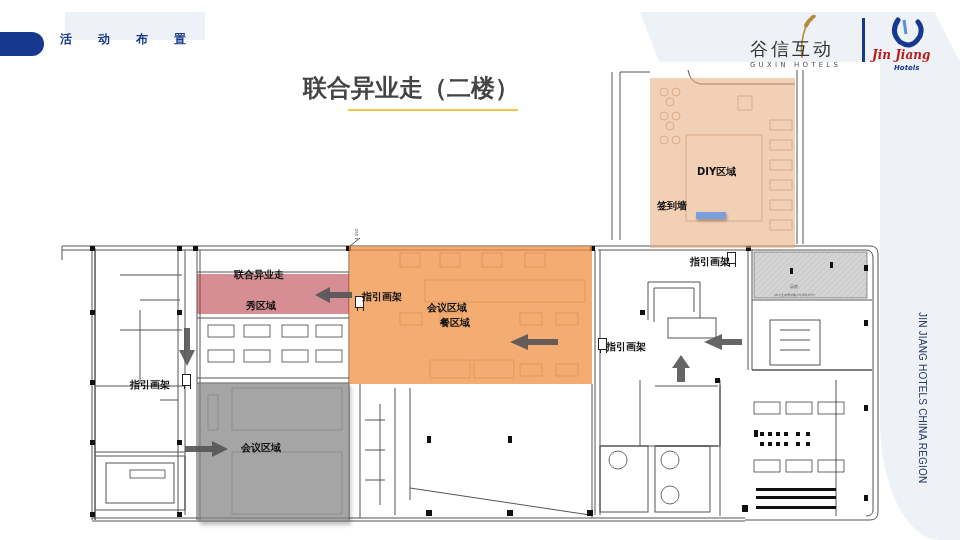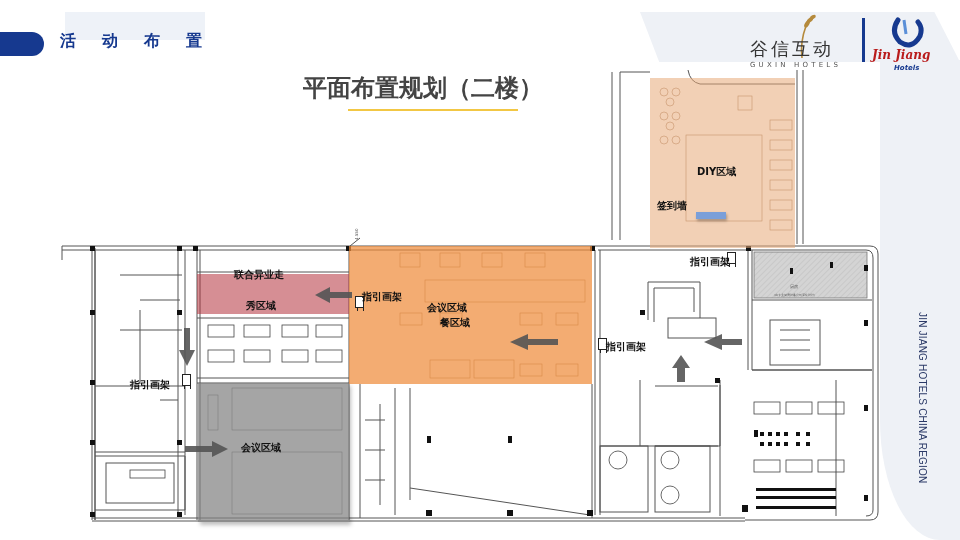--- a/index.html
+++ b/index.html
@@ -4,21 +4,21 @@
 <style>
   * { box-sizing: border-box; margin: 0; padding: 0; }
   html, body { width: 960px; height: 540px; overflow: hidden; background: #ffffff; }
   body { position: relative; font-family: "DejaVu Sans", "Liberation Sans", sans-serif; }
 
   .bg-top-band { position: absolute; left: 65px; top: 12px; width: 140px; height: 28px; background: #eef2f8; }
   .bg-top-right { position: absolute; left: 640px; top: 12px; width: 320px; height: 50px; background: #eef1f6; clip-path: polygon(0 0, 92% 0, 100% 100%, 6% 100%); }
   .bg-right-panel { position: absolute; left: 880px; top: 60px; width: 80px; height: 480px; background: #eef1f6; border-bottom-left-radius: 60px 120px; }
 
   .section-pill { position: absolute; left: -12px; top: 32px; width: 56px; height: 24px; background: #16398f; border-radius: 0 14px 14px 0; }
-  .section-title { position: absolute; left: 60px; top: 31px; font-size: 16px; font-weight: bold; color: #16398f; letter-spacing: 26px; font-family: "DejaVu Sans", sans-serif; text-align: right; }
+  .section-title { position: absolute; left: 60px; top: 31px; font-size: 12px; font-weight: bold; color: #16398f; letter-spacing: 26px; font-family: "DejaVu Sans", sans-serif; text-align: right; }
 
   .page-title { position: absolute; left: 303px; top: 72px; font-size: 24px; font-weight: bold; color: #444444; font-family: "DejaVu Sans", sans-serif; }
   .title-underline { position: absolute; left: 348px; top: 109px; width: 170px; height: 2px; background: #f2c744; }
 
   .logo-guxin { position: absolute; left: 748px; top: 32px; width: 110px; height: 40px; }
   .guxin-cn { position: absolute; left: 2px; top: 5px; font-size: 18px; color: #333; letter-spacing: 3px; }
   .guxin-en { position: absolute; left: 2px; top: 29px; font-size: 7px; color: #555; letter-spacing: 3.2px; }
   .wheat { position: absolute; left: 50px; top: -20px; width: 20px; height: 48px; }
   .logo-divider { position: absolute; left: 862px; top: 18px; width: 3px; height: 44px; background: #16398f; }
   .logo-jinjiang { position: absolute; left: 872px; top: 14px; width: 70px; height: 60px; }
@@ -44,21 +44,21 @@
 </head>
 <body>
 
 <div class="bg-top-band"></div>
 <div class="bg-top-right"></div>
 <div class="bg-right-panel"></div>
 
 <div class="section-pill"></div>
 <div class="section-title">活动布置</div>
 
-<div class="page-title">平面布置规划（二楼）</div>
+<div class="page-title">联合异业走（二楼）</div>
 <div class="title-underline"></div>
 
 <div class="logo-guxin">
   <svg class="wheat" viewBox="0 0 20 48">
     <path d="M4 46 Q2 30 8 14" stroke="#b58a3c" stroke-width="1.6" fill="none"></path>
     <ellipse cx="9" cy="12" rx="2.2" ry="4" fill="#b58a3c" transform="rotate(30 9 12)"></ellipse>
     <ellipse cx="12" cy="8" rx="2" ry="3.6" fill="#b58a3c" transform="rotate(50 12 8)"></ellipse>
     <ellipse cx="15" cy="5" rx="1.8" ry="3" fill="#b58a3c" transform="rotate(65 15 5)"></ellipse>
   </svg>
   <div class="guxin-cn">谷信互动</div>

